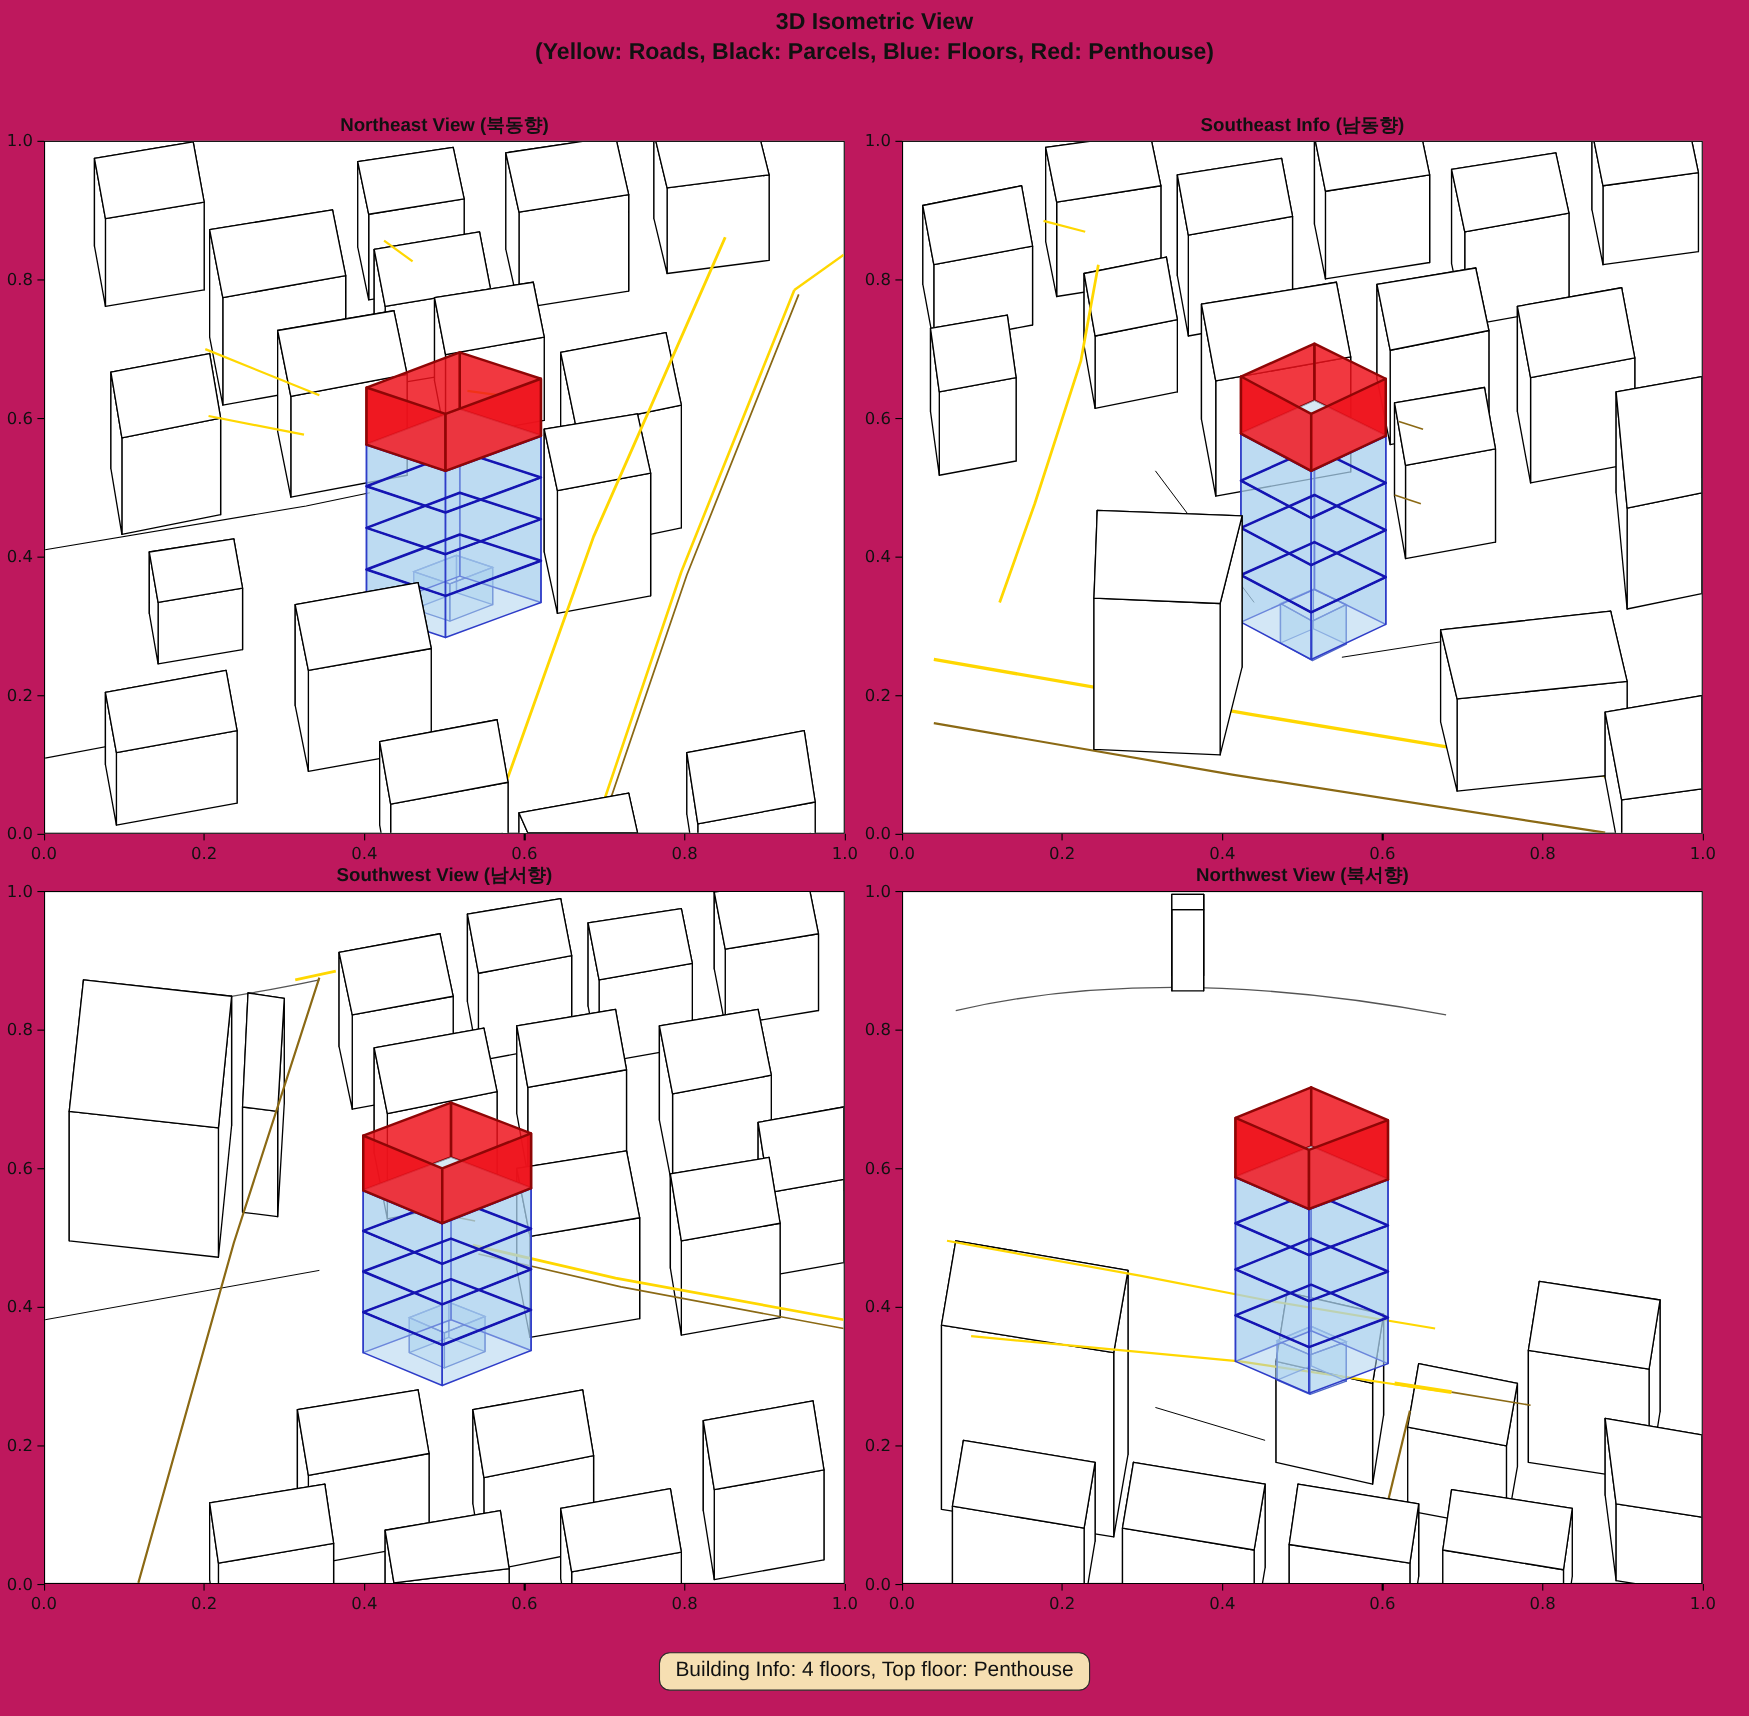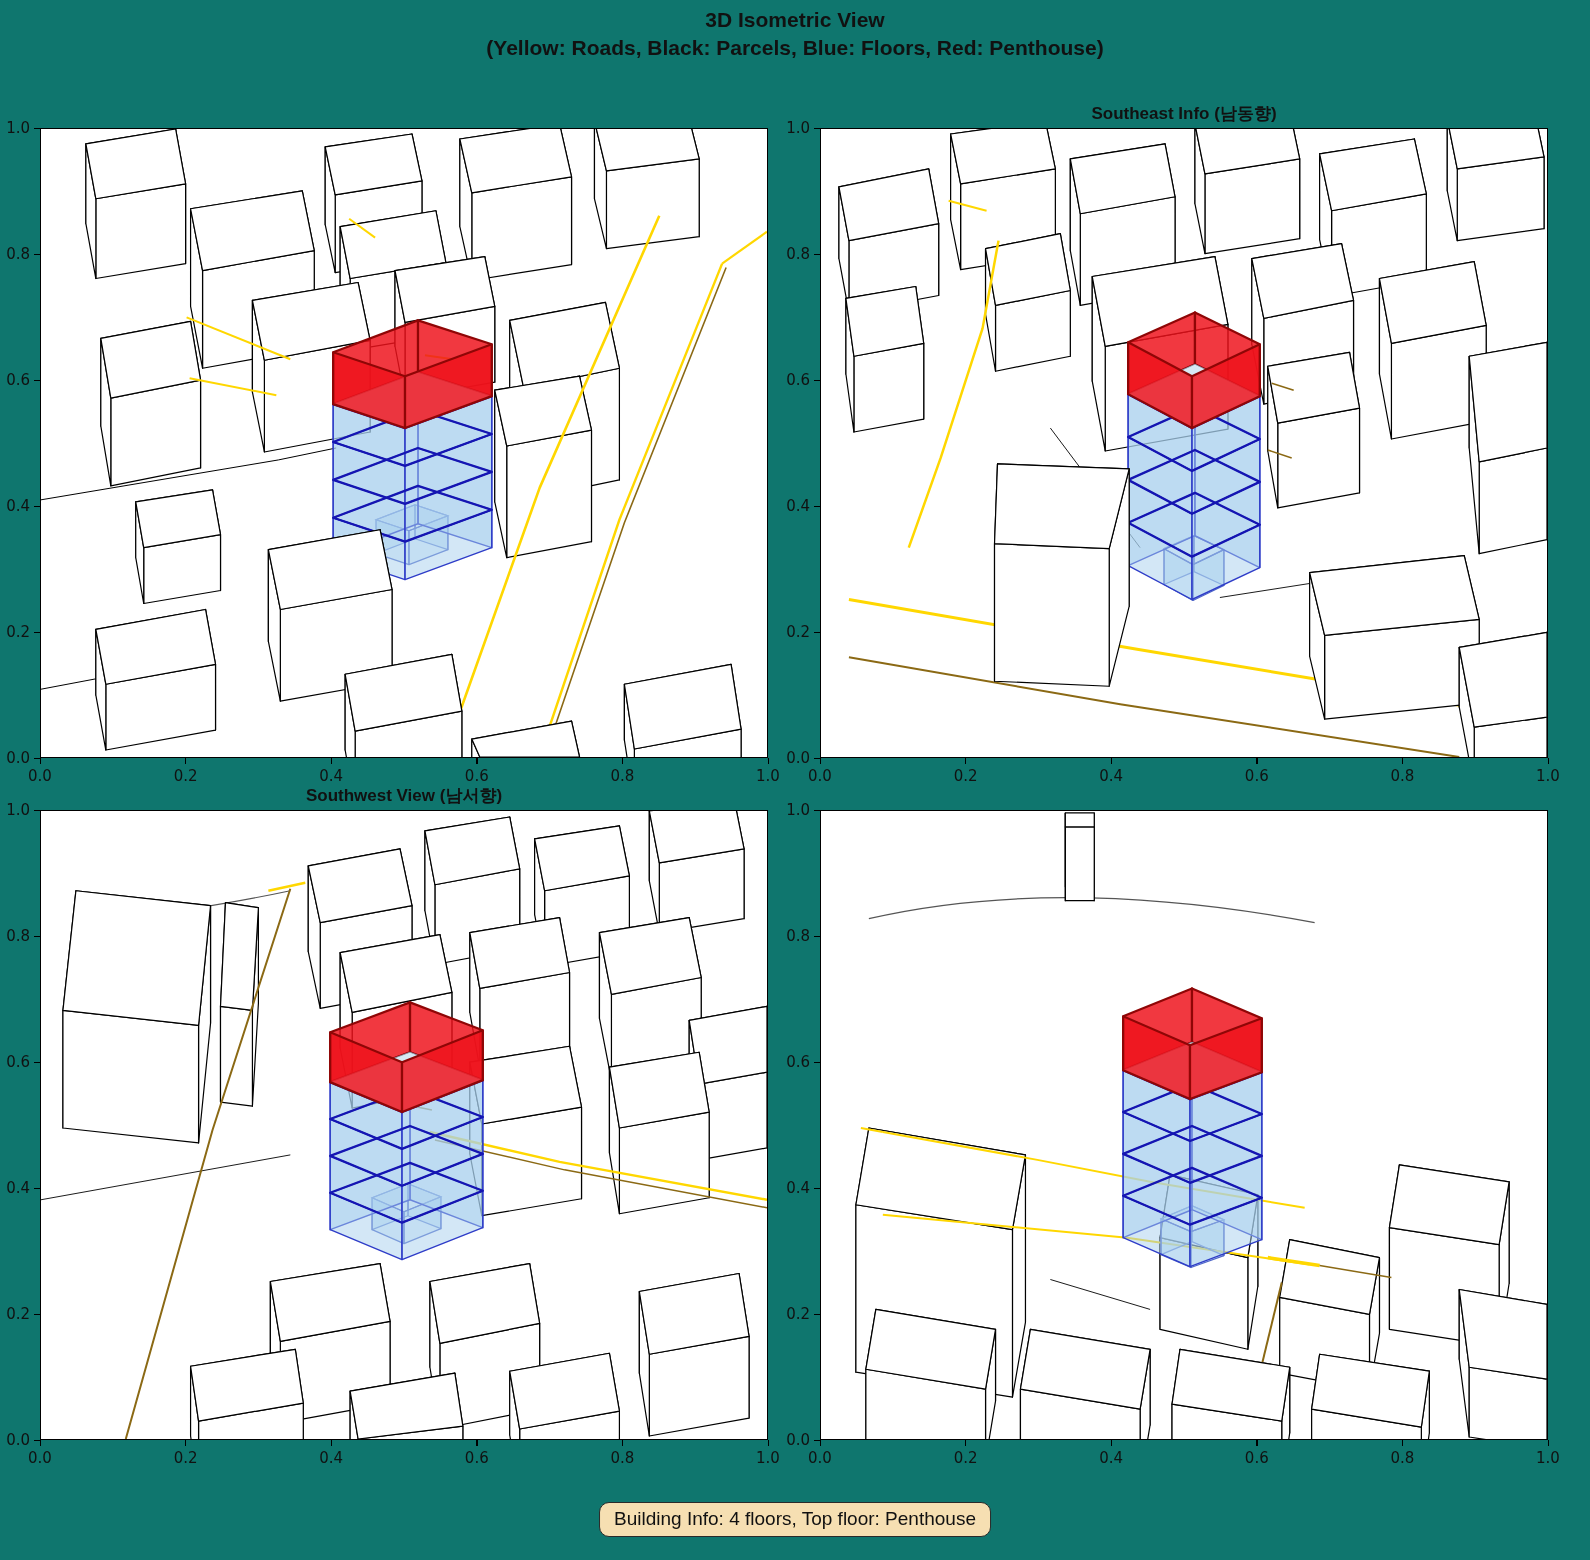--- a/index.html
+++ b/index.html
@@ -1,16 +1,16 @@
 <!DOCTYPE html>
 <html><head>
 <meta charset="utf-8">
 <style>
   html,body{margin:0;padding:0;background:#ffffff;}
-  .fig{position:relative;width:1590px;height:1560px;background:#0f766e;
+  .fig{position:relative;width:1590px;height:1560px;background:#be185d;
        font-family:"Liberation Sans","DejaVu Sans",sans-serif;overflow:hidden;}
   .suptitle{position:absolute;left:0;width:1590px;text-align:center;
             font-weight:bold;font-size:21px;color:#111;}
   .sup1{top:8px;}
   .sup2{top:36px;text-align:center;}
   .sp-title{position:absolute;width:728px;text-align:center;font-weight:bold;
             font-size:17px;color:#111;}
   .plot{position:absolute;width:728px;height:630px;border:1.4px solid #000;
         background:#fff;box-sizing:border-box;}
   .plot svg{position:absolute;left:0;top:0;width:100%;height:100%;}
@@ -23,22 +23,24 @@
               background:#F6DFB2;border:1.7px solid #2a2a2a;border-radius:10px;
               padding:5px 14px 6px 14px;font-size:19px;color:#111;white-space:nowrap;}
 </style>
 </head>
 <body>
 
 <div class="fig">
   <div class="suptitle sup1">3D Isometric View</div>
   <div class="suptitle sup2">(Yellow: Roads, Black: Parcels, Blue: Floors, Red: Penthouse)</div>
 
+  <div class="sp-title" style="left:40px;top:102px;">Northeast View (북동향)</div>
   <div class="sp-title" style="left:820px;top:102px;">Southeast Info (남동향)</div>
   <div class="sp-title" style="left:40px;top:784px;">Southwest View (남서향)</div>
+  <div class="sp-title" style="left:820px;top:784px;">Northwest View (북서향)</div>
 
   <div class="plot" id="plot0" style="left:40px;top:128px;">
       <svg viewBox="0 0 728 630" preserveAspectRatio="none">
         <polygon points="45,15 135,0 135,80 45,95" fill="#ffffff" stroke="#000000" stroke-width="1.2" stroke-linejoin="round"></polygon>
         <polygon points="135,0 145,55 145,135 135,80" fill="#ffffff" stroke="#000000" stroke-width="1.2" stroke-linejoin="round"></polygon>
         <polygon points="145,55 55,70 55,150 145,135" fill="#ffffff" stroke="#000000" stroke-width="1.2" stroke-linejoin="round"></polygon>
         <polygon points="55,70 45,15 45,95 55,150" fill="#ffffff" stroke="#000000" stroke-width="1.2" stroke-linejoin="round"></polygon>
         <polygon points="45,15 135,0 145,55 55,70" fill="#ffffff" stroke="#000000" stroke-width="1.2" stroke-linejoin="round"></polygon>
         <polygon points="150,80 262,62 262,160 150,178" fill="#ffffff" stroke="#000000" stroke-width="1.2" stroke-linejoin="round"></polygon>
         <polygon points="262,62 274,122 274,220 262,160" fill="#ffffff" stroke="#000000" stroke-width="1.2" stroke-linejoin="round"></polygon>

